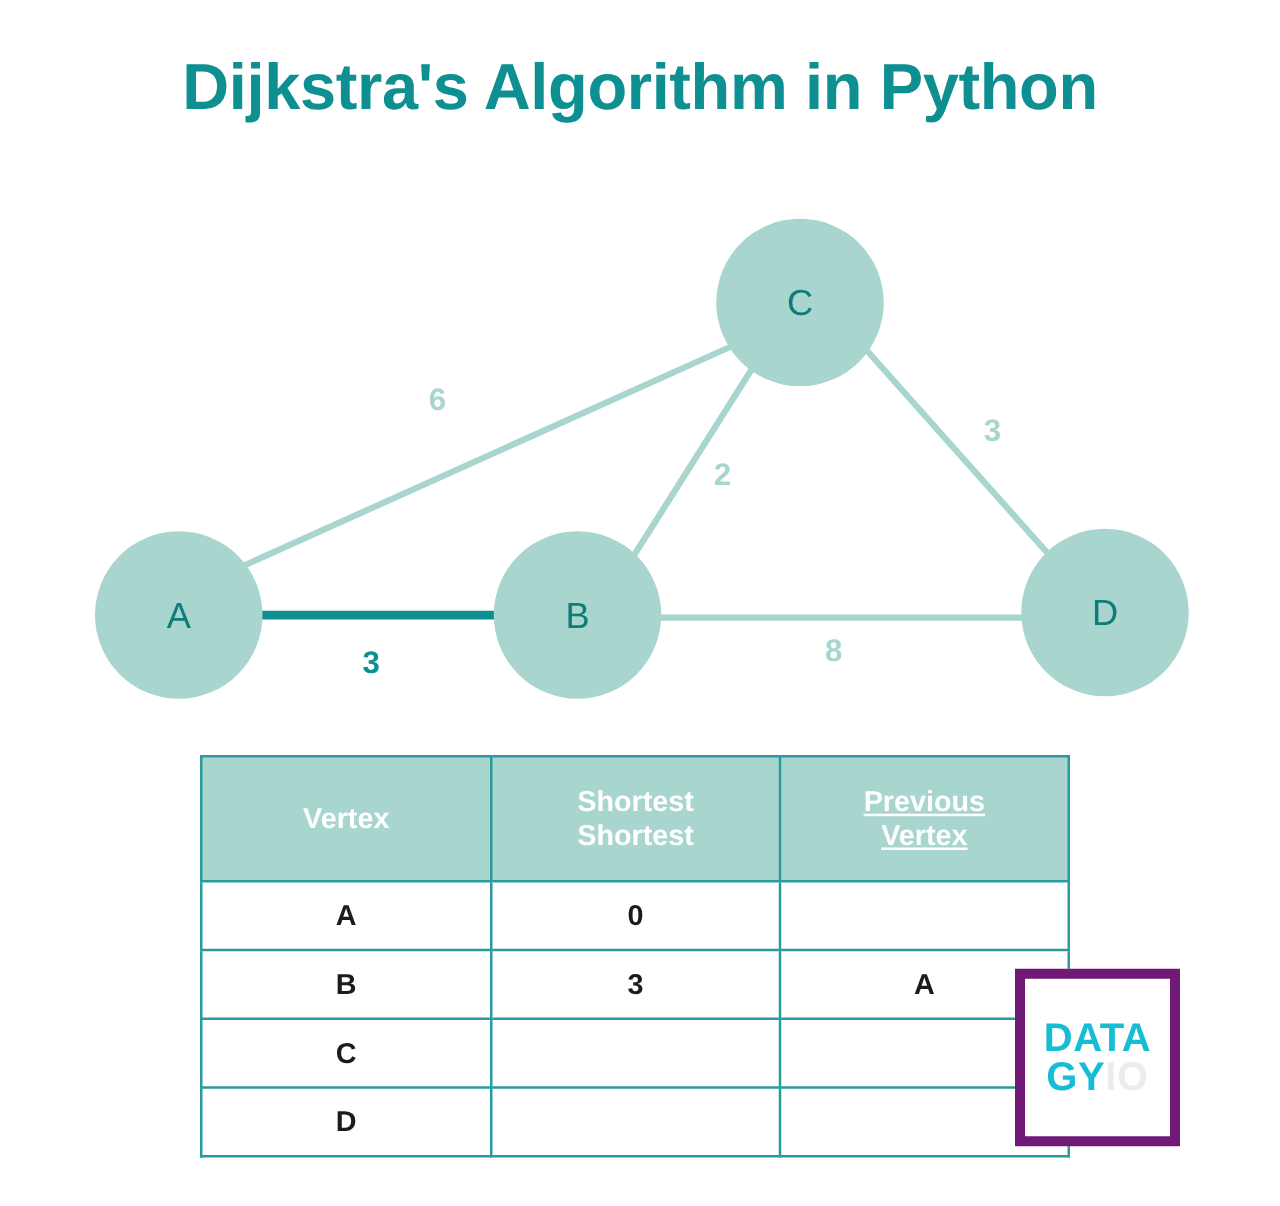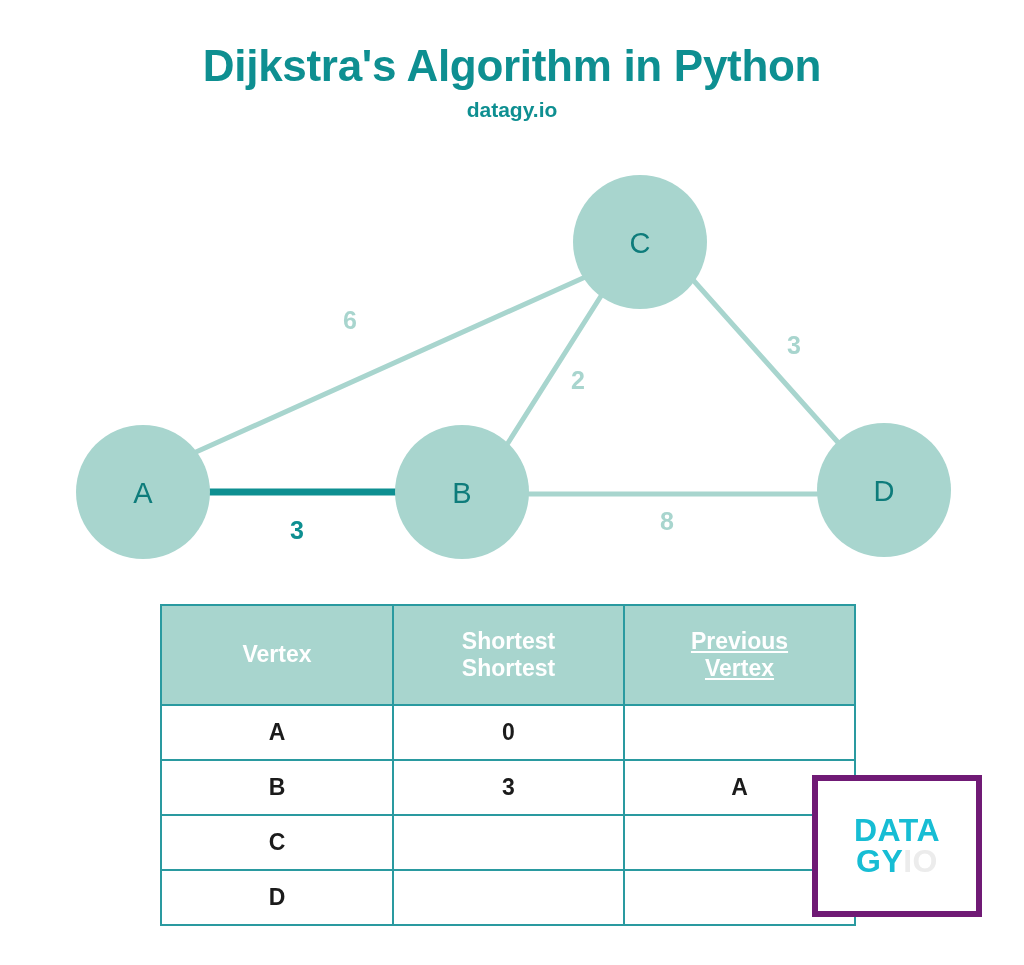--- a/index.html
+++ b/index.html
@@ -19,21 +19,21 @@
   
   .header {
     position: absolute;
     top: 0;
     left: 0;
     width: 1024px;
     text-align: center;
     padding-top: 42px;
   }
   .page-title {
-    font-size: 44px;
+    font-size: 52px;
     font-weight: bold;
     color: #0e8f91;
     letter-spacing: -0.3px;
     line-height: 1.1;
     margin: 0;
     text-align: center;
   }
   .page-subtitle {
     font-size: 21px;
     font-weight: bold;
@@ -121,23 +121,23 @@
   }
   .col-vertex { width: 222px; }
   .col-dist   { width: 221px; }
   .col-prev   { width: 221px; text-decoration: underline; }
 
   
   .logo-box {
     position: absolute;
     left: 812px;
     top: 775px;
-    width: 170px;
+    width: 132px;
     height: 142px;
-    border: 6px solid #701a75;
+    border: 8px solid #701a75;
     box-sizing: border-box;
     background: #ffffff;
   }
   .logo-inner {
     position: absolute;
     left: 0;
     top: 0;
     width: 100%;
     height: 100%;
     display: flex;
@@ -154,21 +154,20 @@
     white-space: nowrap;
   }
   .logo-cyan { color: #17bdd4; }
   .logo-grey { color: #ececec; }
 </style>
 </head>
 <body>
 
 <div class="header">
   <h1 class="page-title">Dijkstra's Algorithm in Python</h1>
-  <div class="page-subtitle">datagy.io</div>
 </div>
 
 <div class="graph-area">
   <svg class="graph-svg" width="1024" height="440" viewBox="0 0 1024 440">
     <g id="edges-group">
         <line x1="196" y1="302" x2="592" y2="124" class="edge-line"></line>
         <line x1="210" y1="342" x2="396" y2="342" class="edge-line highlight"></line>
         <line x1="508" y1="293" x2="601" y2="146" class="edge-line"></line>
         <line x1="694" y1="131" x2="843" y2="298" class="edge-line"></line>
         <line x1="529" y1="344" x2="817" y2="344" class="edge-line"></line>

